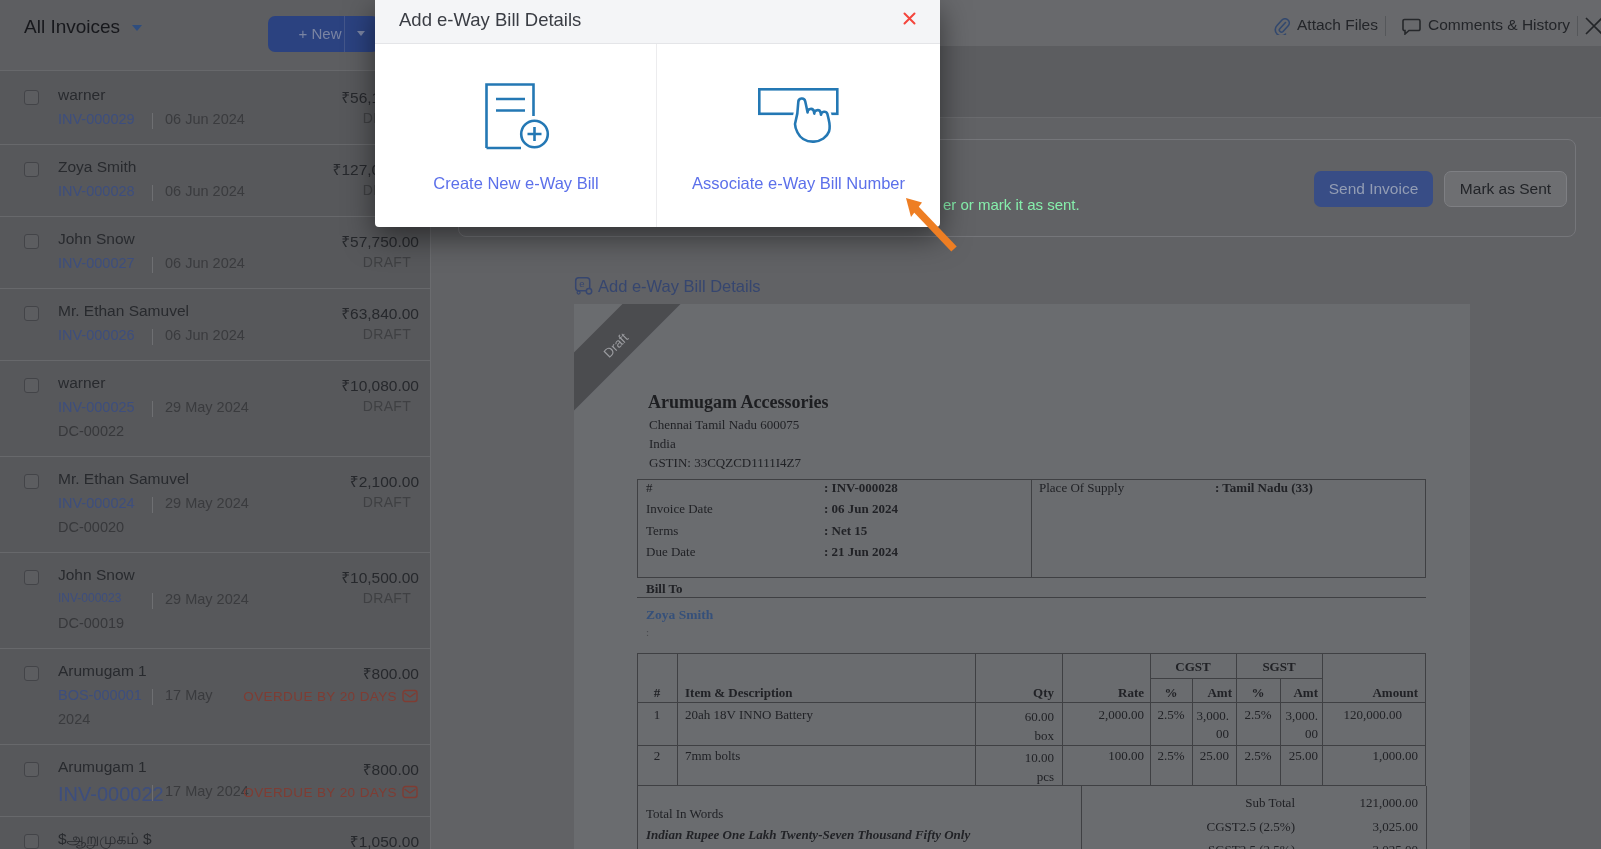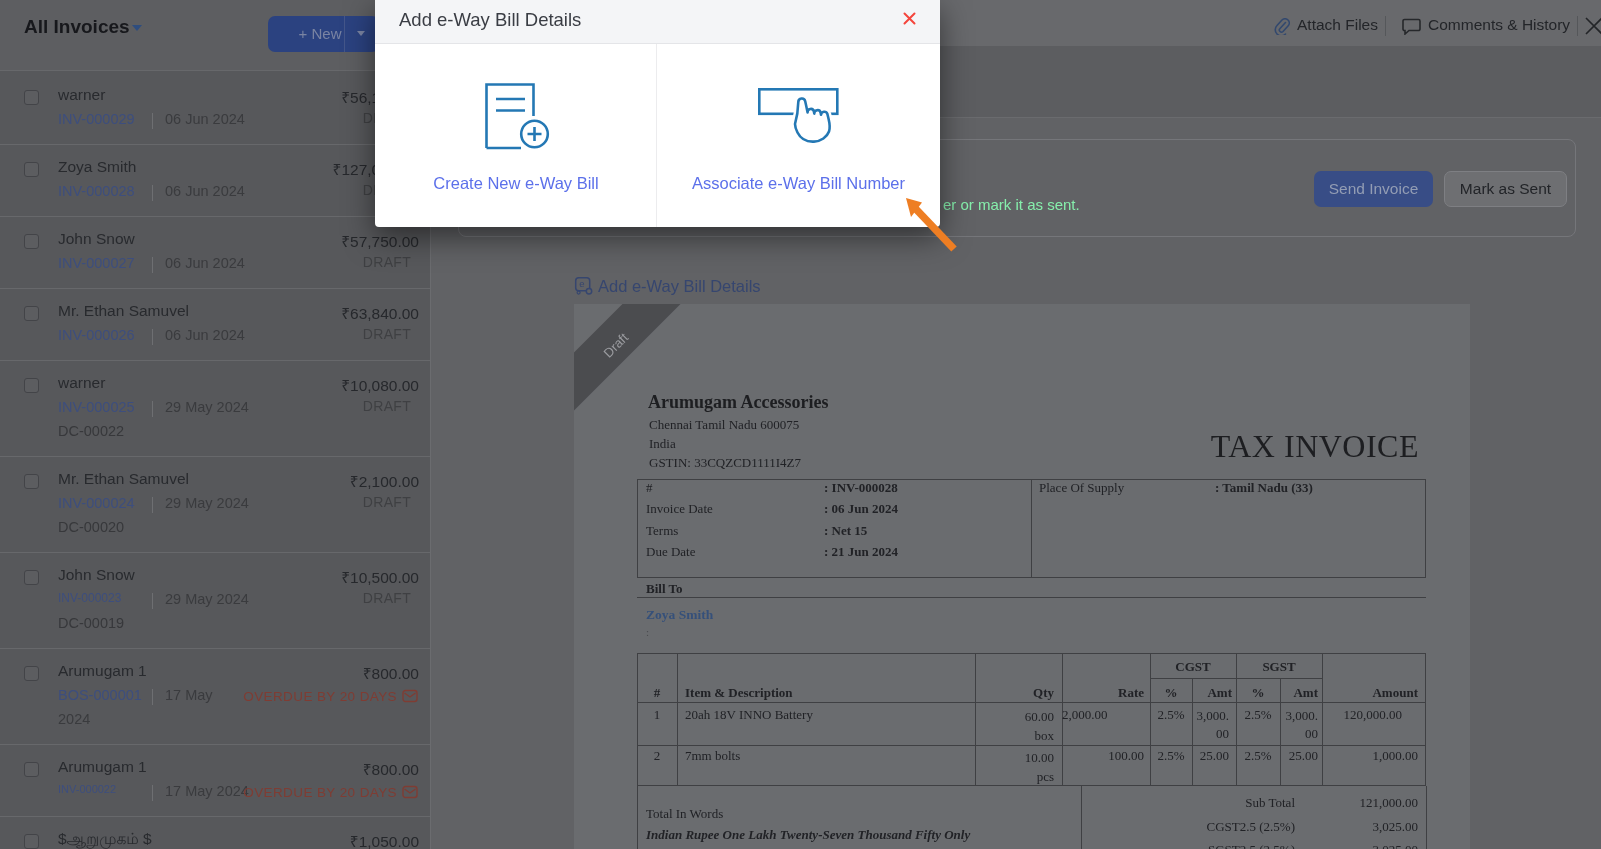--- a/index.html
+++ b/index.html
@@ -1,21 +1,21 @@
 <!DOCTYPE html>
 <html><head><meta charset="utf-8"><style>
 *{margin:0;padding:0;box-sizing:border-box;}
 html,body{width:1601px;height:849px;overflow:hidden;}
 body{font-family:"Liberation Sans",sans-serif;background:#616265;position:relative;}
 .abs{position:absolute;}
 .ser{font-family:"Liberation Serif",serif;}
 </style></head><body>
 <div class="abs" style="left:0;top:0;width:430px;height:849px;background:#57585b;overflow:hidden;">
 <div class="abs" style="left:0;top:0;width:430px;height:71px;background:#5d5e61;border-bottom:1px solid #67686b;"></div>
-<div class="abs" style="left:24px;top:16px;font-size:19px;font-weight:700;color:#17181c;">All Invoices</div>
+<div class="abs" style="left:24px;top:16px;font-size:19px;font-weight:400;color:#17181c;">All Invoices</div>
 <div class="abs" style="left:132px;top:25px;width:0;height:0;border-left:5.5px solid transparent;border-right:5.5px solid transparent;border-top:6.5px solid #2e4d7e;"></div>
 <div class="abs" style="left:268px;top:16px;width:111px;height:36px;background:#2b4280;border-radius:7px;">
       <div class="abs" style="left:0;top:0;width:77px;height:36px;color:#7a84a2;font-size:15px;text-align:center;line-height:36px;padding-left:27px;">+ New</div>
       <div class="abs" style="left:76px;top:0;width:1px;height:36px;background:#44568a;"></div>
       <div class="abs" style="left:89px;top:15px;width:0;height:0;border-left:4.5px solid transparent;border-right:4.5px solid transparent;border-top:5.5px solid #7a84a2;"></div>
     </div>
 <div class="abs" style="left:0;top:73px;width:430px;height:72px;border-bottom:1px solid #67686b;">
 <div class="abs" style="left:24px;top:17px;width:15px;height:15px;border:1.5px solid #434448;border-radius:3px;background:#5c5d60;"></div>
 <div class="abs" style="left:58px;top:13px;font-size:15.5px;color:#282a2e;">warner</div>
 <div class="abs" style="right:11px;top:13px;font-size:15.5px;color:#26282c;">₹56,150.00</div>
@@ -92,21 +92,21 @@
 <div class="abs" style="right:33px;top:40px;font-size:13.5px;letter-spacing:0.4px;color:#7f3c33;">OVERDUE BY 20 DAYS</div>
 <svg class="abs" style="right:12px;top:40px;" width="16" height="14" viewBox="0 0 16 14">
         <rect x="1" y="1.5" width="14" height="11" rx="2.5" fill="none" stroke="#7f3c33" stroke-width="1.4"></rect>
         <path d="M2.5 4 L8 8 L13.5 4" fill="none" stroke="#7f3c33" stroke-width="1.4"></path>
       </svg>
 </div>
 <div class="abs" style="left:0;top:745px;width:430px;height:72px;border-bottom:1px solid #67686b;">
 <div class="abs" style="left:24px;top:17px;width:15px;height:15px;border:1.5px solid #434448;border-radius:3px;background:#5c5d60;"></div>
 <div class="abs" style="left:58px;top:13px;font-size:15.5px;color:#282a2e;">Arumugam 1</div>
 <div class="abs" style="right:11px;top:13px;font-size:15.5px;color:#26282c;">₹800.00</div>
-<div class="abs" style="left:58px;top:38px;font-size:11px;color:#3d4e7e;">INV-000022</div>
+<div class="abs" style="left:58px;top:38px;font-size:20px;color:#3d4e7e;">INV-000022</div>
 <div class="abs" style="left:152px;top:40px;width:1px;height:16px;background:#6e6f72;"></div>
 <div class="abs" style="left:165px;top:38px;font-size:14.5px;color:#3a3b3e;">17 May 2024</div>
 <div class="abs" style="right:33px;top:40px;font-size:13.5px;letter-spacing:0.4px;color:#7f3c33;">OVERDUE BY 20 DAYS</div>
 <svg class="abs" style="right:12px;top:40px;" width="16" height="14" viewBox="0 0 16 14">
         <rect x="1" y="1.5" width="14" height="11" rx="2.5" fill="none" stroke="#7f3c33" stroke-width="1.4"></rect>
         <path d="M2.5 4 L8 8 L13.5 4" fill="none" stroke="#7f3c33" stroke-width="1.4"></path>
       </svg>
 </div>
 <div class="abs" style="left:0;top:817px;width:430px;height:96px;border-bottom:1px solid #67686b;">
 <div class="abs" style="left:24px;top:17px;width:15px;height:15px;border:1.5px solid #434448;border-radius:3px;background:#5c5d60;"></div>
@@ -139,21 +139,20 @@
     <rect x="1.7" y="1.7" width="14" height="13" rx="3" fill="none" stroke="#36466f" stroke-width="1.5"></rect>
     <text x="5.2" y="11.2" font-size="9.5" fill="#36466f" font-family="Liberation Sans">e</text>
     <circle cx="15" cy="15.2" r="2.7" fill="#616265" stroke="#36466f" stroke-width="1.5"></circle>
     <circle cx="4.6" cy="16.6" r="1.5" fill="#616265" stroke="#36466f" stroke-width="1.2"></circle>
   </svg>
 <div class="abs" style="left:598px;top:277px;font-size:16.5px;color:#36466f;">Add e-Way Bill Details</div>
 <div class="abs ser" style="left:574px;top:304px;width:896px;height:545px;background:#6a6c6f;overflow:hidden;color:#212226;font-size:13px;">
 <div class="abs" style="left:-41px;top:18px;width:160px;height:41px;background:#4b4c4f;transform:rotate(-45deg);text-align:center;line-height:49px;color:#9b9ca0;font-size:13px;font-family:'Liberation Sans',sans-serif;">Draft</div>
 <div class="abs" style="left:74px;top:88px;font-size:18px;font-weight:bold;color:#1d1e21;">Arumugam Accessories</div>
 <div class="abs" style="left:75px;top:111px;line-height:19px;">Chennai Tamil Nadu 600075<br>India<br>GSTIN: 33CQZCD1111I4Z7</div>
-<div class="abs" style="right:51px;top:124px;font-size:32px;color:#1d1e21;letter-spacing:0.5px;">TAX INVOICE</div>
 <div class="abs" style="left:63px;top:175px;width:789px;height:99px;border:1px solid #3f4043;"></div>
 <div class="abs" style="left:457px;top:175px;width:1px;height:99px;background:#3f4043;"></div>
 <div class="abs" style="left:72px;top:176px;">#</div>
 <div class="abs" style="left:250px;top:176px;font-weight:bold;">: INV-000028</div>
 <div class="abs" style="left:72px;top:197px;">Invoice Date</div>
 <div class="abs" style="left:250px;top:197px;font-weight:bold;">: 06 Jun 2024</div>
 <div class="abs" style="left:72px;top:219px;">Terms</div>
 <div class="abs" style="left:250px;top:219px;font-weight:bold;">: Net 15</div>
 <div class="abs" style="left:72px;top:240px;">Due Date</div>
 <div class="abs" style="left:250px;top:240px;font-weight:bold;">: 21 Jun 2024</div>
@@ -183,21 +182,21 @@
 <div class="abs" style="left:401px;top:381px;width:79px;text-align:right;font-weight:bold;">Qty</div>
 <div class="abs" style="left:488px;top:381px;width:82px;text-align:right;font-weight:bold;">Rate</div>
 <div class="abs" style="left:576px;top:381px;width:42px;text-align:center;font-weight:bold;">%</div>
 <div class="abs" style="left:618px;top:381px;width:40px;text-align:right;font-weight:bold;">Amt</div>
 <div class="abs" style="left:662px;top:381px;width:44px;text-align:center;font-weight:bold;">%</div>
 <div class="abs" style="left:706px;top:381px;width:38px;text-align:right;font-weight:bold;">Amt</div>
 <div class="abs" style="left:748px;top:381px;width:96px;text-align:right;font-weight:bold;">Amount</div>
 <div class="abs" style="left:63px;top:403px;width:40px;text-align:center;">1</div>
 <div class="abs" style="left:111px;top:403px;">20ah 18V INNO Battery</div>
 <div class="abs" style="left:401px;top:403px;width:79px;text-align:right;line-height:19px;">60.00<br>box</div>
-<div class="abs" style="left:488px;top:403px;width:82px;">2,000.00</div>
+<div class="abs" style="left:488px;top:403px;width:82px;text-align:right;">2,000.00</div>
 <div class="abs" style="left:576px;top:403px;width:42px;text-align:center;">2.5%</div>
 <div class="abs" style="left:618px;top:403px;width:37px;text-align:right;line-height:17.5px;">3,000.<br>00</div>
 <div class="abs" style="left:662px;top:403px;width:44px;text-align:center;">2.5%</div>
 <div class="abs" style="left:706px;top:403px;width:38px;text-align:right;line-height:17.5px;">3,000.<br>00</div>
 <div class="abs" style="left:732px;top:403px;width:96px;text-align:right;">120,000.00</div>
 <div class="abs" style="left:63px;top:444px;width:40px;text-align:center;">2</div>
 <div class="abs" style="left:111px;top:444px;">7mm bolts</div>
 <div class="abs" style="left:401px;top:444px;width:79px;text-align:right;line-height:19px;">10.00<br>pcs</div>
 <div class="abs" style="left:488px;top:444px;width:82px;text-align:right;">100.00</div>
 <div class="abs" style="left:576px;top:444px;width:42px;text-align:center;">2.5%</div>

